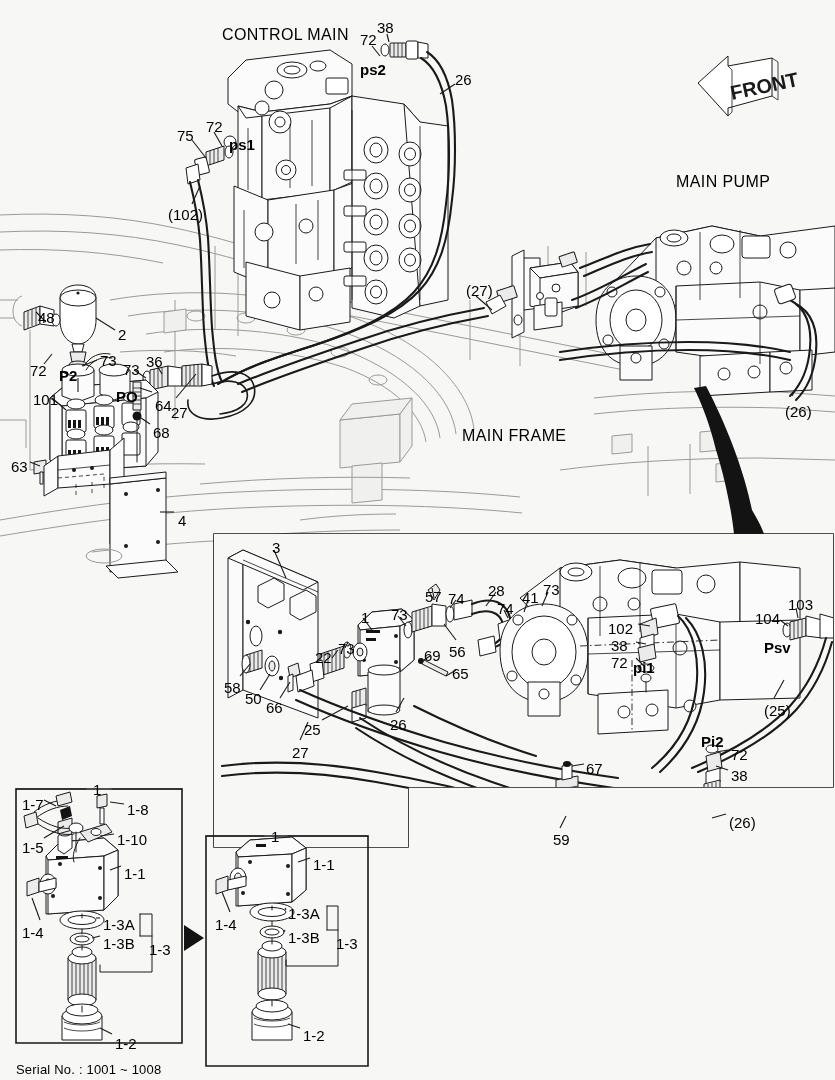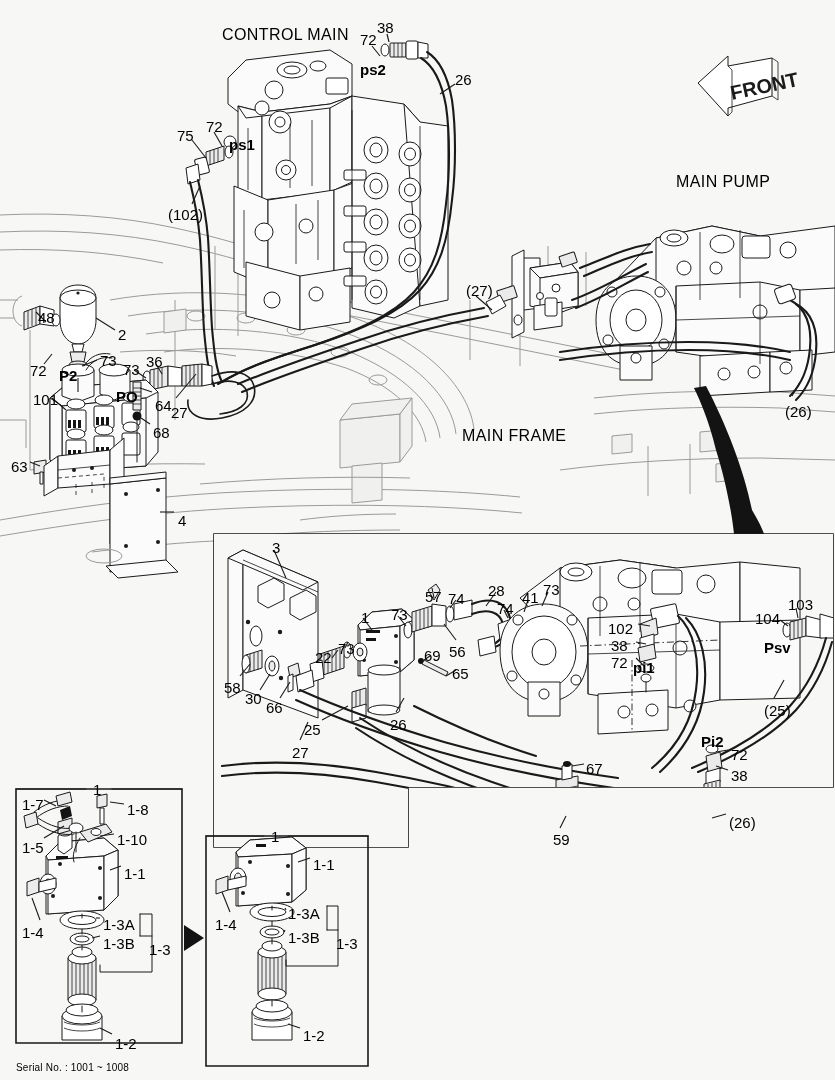--- a/index.html
+++ b/index.html
@@ -20,21 +20,21 @@
     font-family:"Liberation Sans", sans-serif;
     font-size:15px;
     line-height:1;
     white-space:nowrap;
     color:#000;
   }
   .lbl.bold{font-weight:bold;}
   .lbl.big{font-size:16px;letter-spacing:.4px;}
   .serial{
     position:absolute;
-    font-size:10px;
+    font-size:13px;
     letter-spacing:.2px;
   }
 </style>
 </head>
 <body>
 
 <div id="sheet">
 
 <svg id="art" viewBox="0 0 835 1080" xmlns="http://www.w3.org/2000/svg">
   <defs>
@@ -741,21 +741,21 @@
         <div class="lbl" style="left: 611px; top: 655px;">72</div>
         <div class="lbl bold" style="left: 633px; top: 660px;">pi1</div>
         <div class="lbl" style="left: 755px; top: 611px;">104</div>
         <div class="lbl" style="left: 788px; top: 597px;">103</div>
         <div class="lbl bold" style="left: 764px; top: 640px;">Psv</div>
         <div class="lbl" style="left: 338px; top: 641px;">73</div>
         <div class="lbl" style="left: 315px; top: 650px;">22</div>
         <div class="lbl" style="left: 424px; top: 648px;">69</div>
         <div class="lbl" style="left: 452px; top: 666px; text-align: right;">65</div>
         <div class="lbl" style="left: 224px; top: 680px;">58</div>
-        <div class="lbl" style="left: 245px; top: 691px;">30</div>
+        <div class="lbl" style="left: 245px; top: 691px;">50</div>
         <div class="lbl" style="left: 266px; top: 700px;">66</div>
         <div class="lbl" style="left: 390px; top: 717px;">26</div>
         <div class="lbl" style="left: 304px; top: 722px;">25</div>
         <div class="lbl" style="left: 292px; top: 745px;">27</div>
         <div class="lbl" style="left: 764px; top: 703px;">(25)</div>
         <div class="lbl bold" style="left: 701px; top: 734px; text-align: right;">Pi2</div>
         <div class="lbl" style="left: 731px; top: 747px;">72</div>
         <div class="lbl" style="left: 731px; top: 768px;">38</div>
         <div class="lbl" style="left: 586px; top: 761px;">67</div>
         <div class="lbl" style="left: 553px; top: 832px;">59</div>

